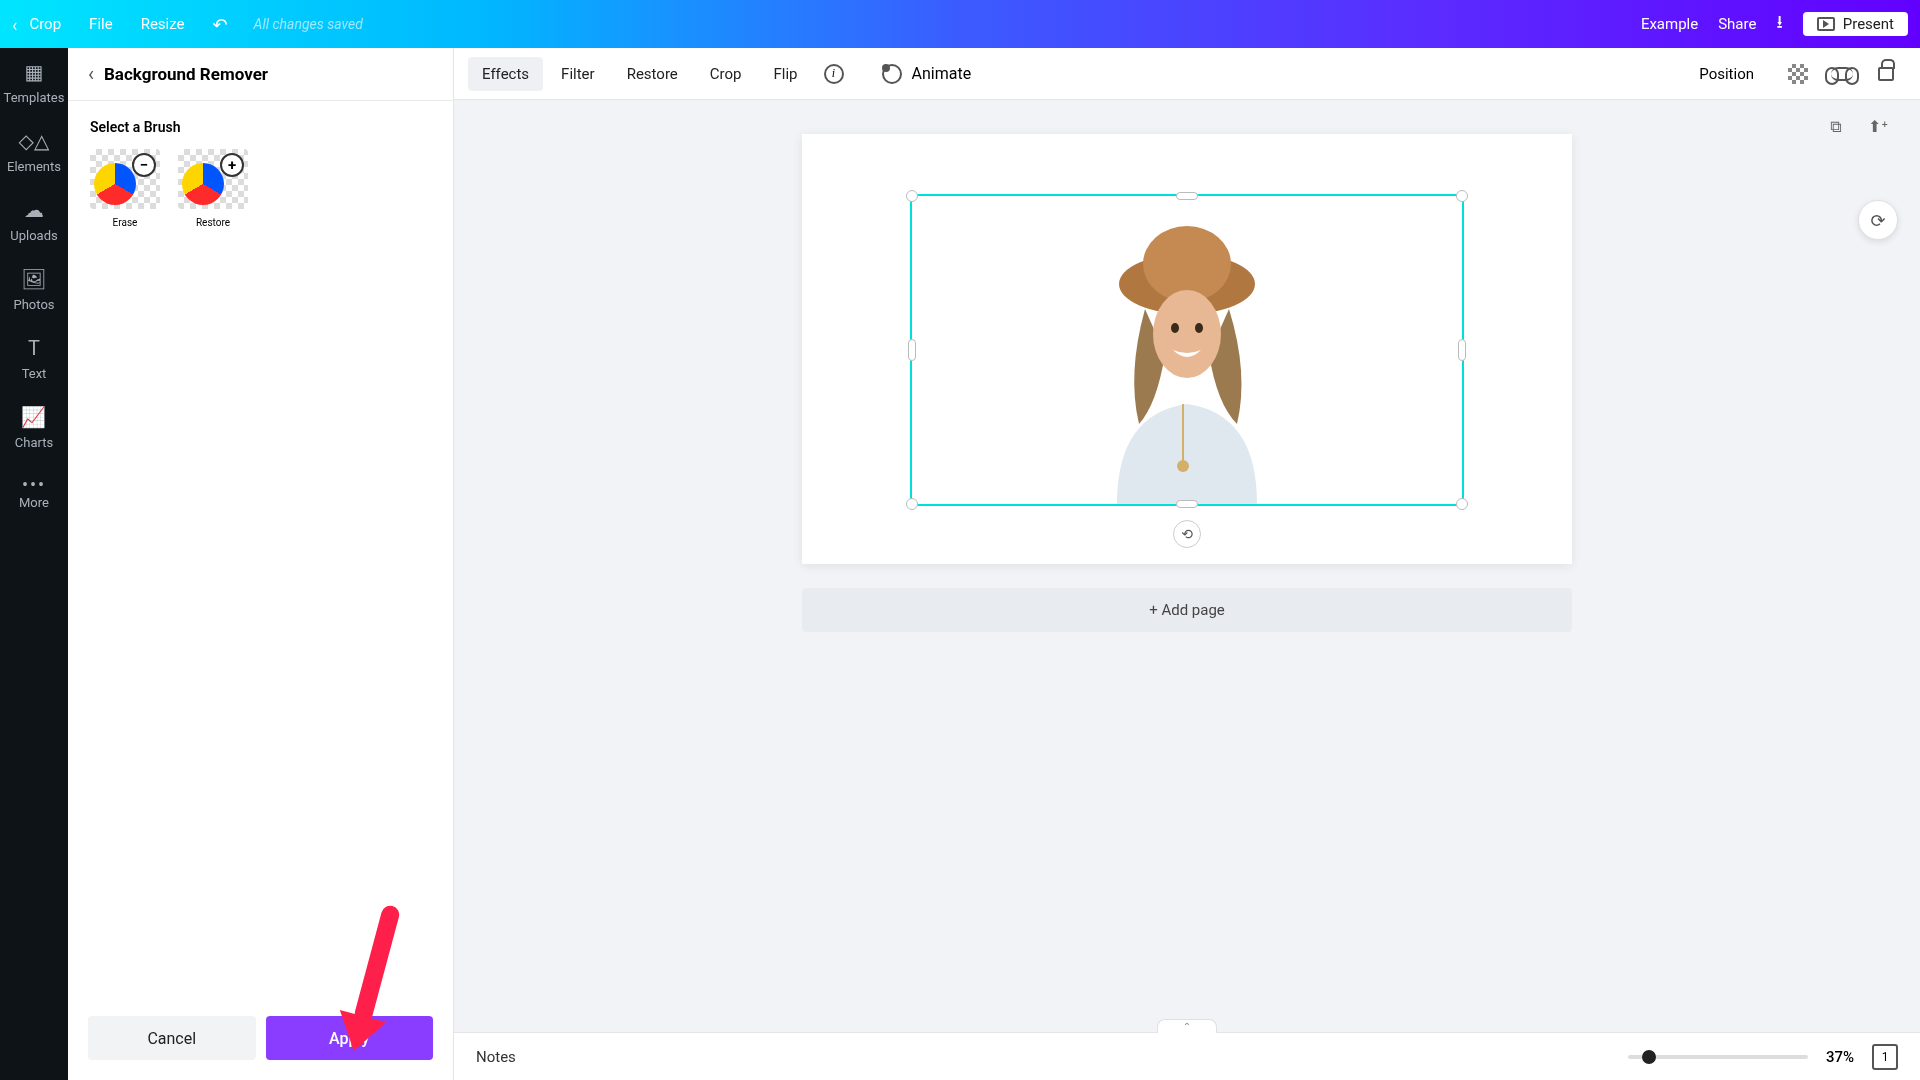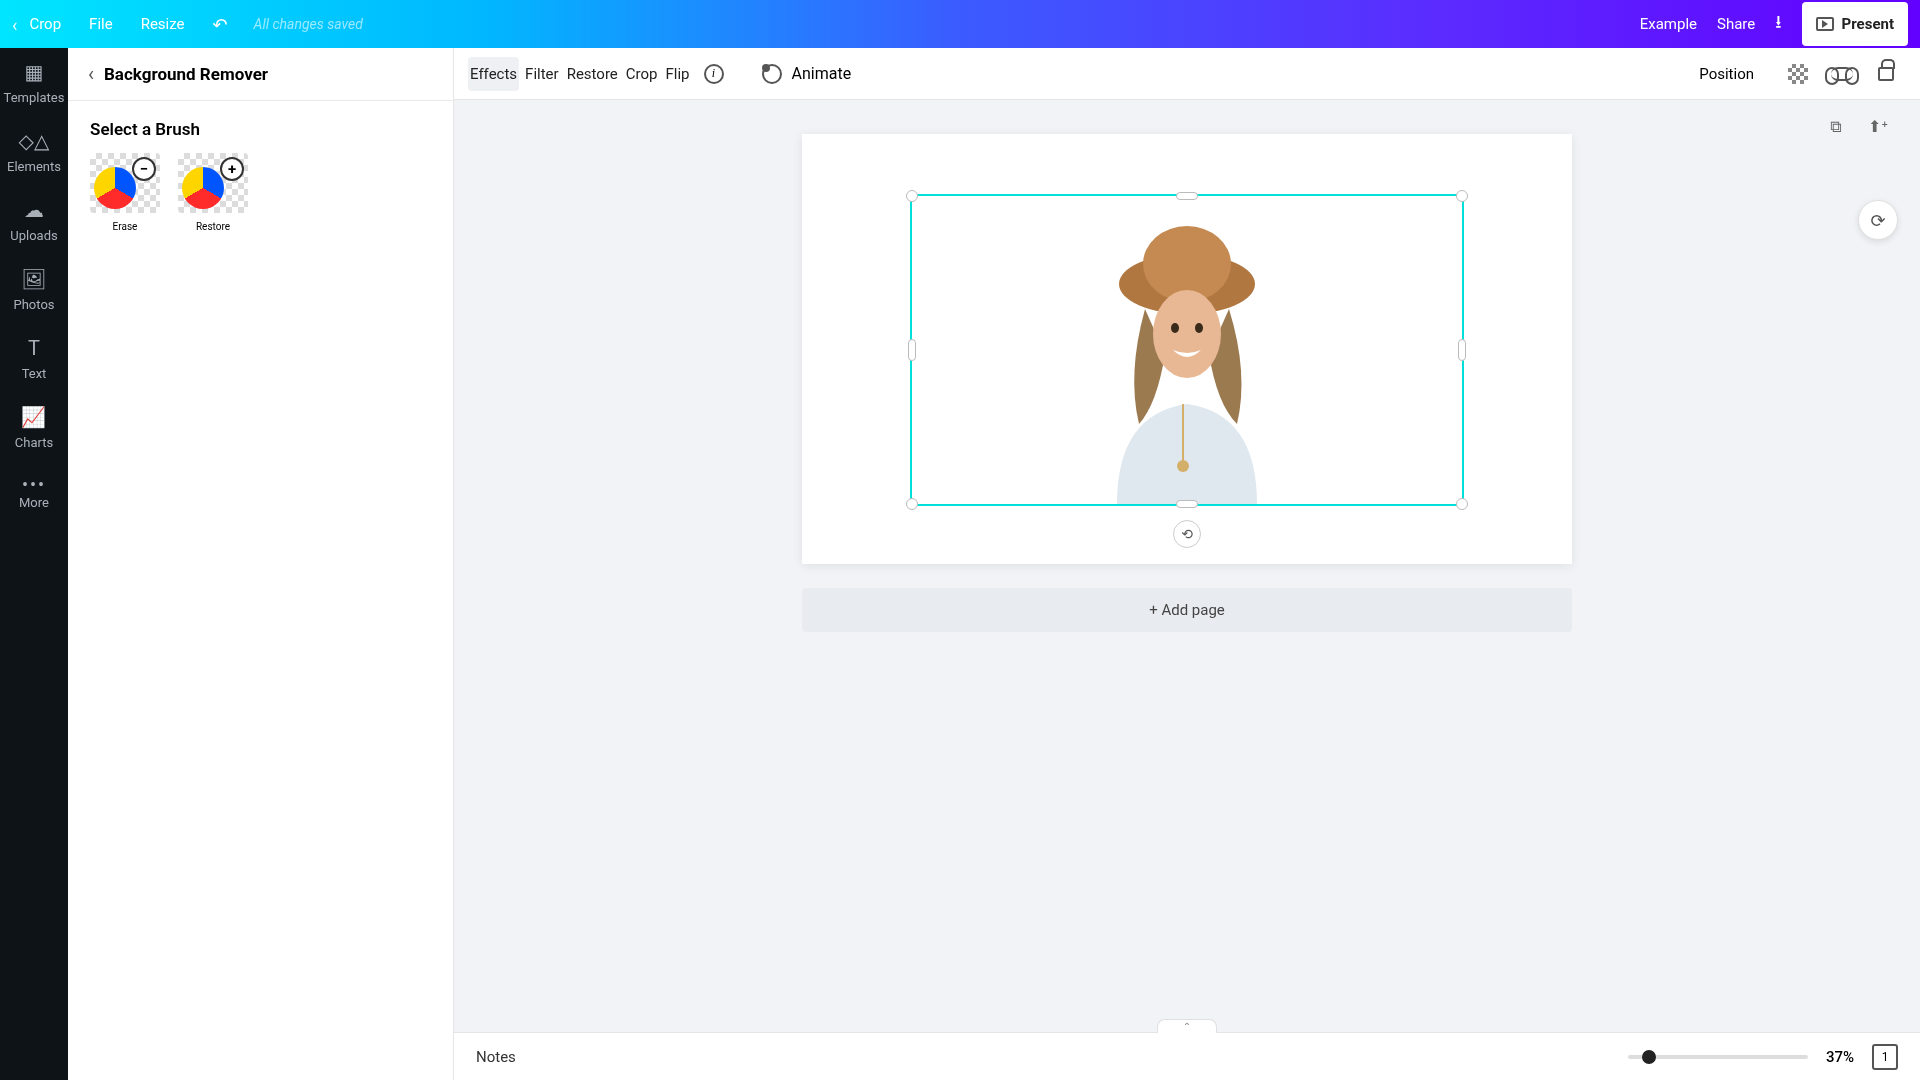--- a/index.html
+++ b/index.html
@@ -13,63 +13,63 @@
     padding: 0 12px;
     position: relative;
   }
   .topbar .back { color: rgba(255,255,255,0.9); font-size: 18px; margin-right: 12px; cursor: pointer; }
   .topbar .item { color: #fff; margin-right: 28px; font-size: 15px; cursor: pointer; }
   .topbar .saved { color: rgba(255,255,255,0.6); font-style: italic; font-size: 14px; margin-left: 8px; }
   .topbar .undo { color: #fff; font-size: 18px; margin-right: 18px; cursor: pointer; }
   .topbar .right { margin-left: auto; display: flex; align-items: center; gap: 20px; }
   .topbar .right .txt { color: #fff; font-size: 15px; cursor: pointer; }
   .topbar .right .icon { color: #fff; font-size: 18px; cursor: pointer; }
-  .present-btn { background: #fff; color: #222; border-radius: 4px; height: 44px; display: flex; align-items: center; padding: 0 14px; font-size: 15px; gap: 8px; cursor: pointer; font-weight: bold; }
+  .present-btn { background: #fff; color: #222; border-radius: 4px; height: 24px; display: flex; align-items: center; padding: 0 14px; font-size: 15px; gap: 8px; cursor: pointer; }
   .present-btn .pi { width: 18px; height: 14px; border: 2px solid #555; border-radius: 2px; position: relative; }
   .present-btn .pi::after { content:''; position:absolute; left:4px; top:1px; border-left:6px solid #555; border-top:4px solid transparent; border-bottom:4px solid transparent; }
   
   .app { display: flex; height: calc(100vh - 48px); }
   
   .leftrail {
     width: 68px; background: #0e1318; display: flex; flex-direction: column; align-items: center; padding-top: 12px;
   }
   .leftrail .ritem { display:flex; flex-direction:column; align-items:center; color:#a9b0b8; margin-bottom: 24px; cursor:pointer; }
   .leftrail .ritem .ico { font-size:20px; margin-bottom:6px; }
   .leftrail .ritem .lbl { font-size:13px;text-align:right; }
   .leftrail .dots { color:#a9b0b8; font-size:18px; letter-spacing:2px; }
   
   .sidepanel {
     width: 386px; border-right: 1px solid #e5e5e5; display:flex; flex-direction:column; background:#fff;
   }
   .sidepanel .hdr { display:flex; align-items:center; padding: 14px 20px; border-bottom:1px solid #e9e9e9; }
   .sidepanel .hdr .chev { font-size:20px; color:#555; cursor:pointer; margin-right:10px; }
   .sidepanel .hdr .title { font-size:17px; font-weight:700; }
   .sidepanel .body { padding: 18px 22px; flex:1; }
-  .sidepanel .sub { font-weight:600; font-size:17px; margin-bottom:14px; }
+  .sidepanel .sub { font-weight:600; font-size:14px; margin-bottom:14px; }
   .brushes { display:flex; gap:18px; }
   .brush { display:flex; flex-direction:column; align-items:center; cursor:pointer; }
   .brush .thumb { width:70px; height:60px; border-radius:4px; position:relative; overflow:hidden;
     background: repeating-conic-gradient(#dcdcdc 0 25%, #fff 0 50%) 0 0/12px 12px; }
   .brush .thumb .shape { position:absolute; width:42px; height:42px; left:4px; top:14px; border-radius:50%;
     background: conic-gradient(#0055ff 0 120deg, #ff2a2a 120deg 240deg, #ffd500 240deg 360deg); }
   .brush .thumb .badge { position:absolute; right:4px; top:4px; width:24px; height:24px; border-radius:50%; background:#fff; border:2px solid #333; display:flex; align-items:center; justify-content:center; font-weight:700; font-size:15px; line-height:1; }
   .brush .blbl { margin-top:8px; font-size:10px; }
   
   .sidepanel .ftr { display:flex; gap:10px; padding: 14px 20px 20px; position:relative; }
   .sidepanel .ftr .btn { flex:1; height:44px; border-radius:4px; font-size:16px; display:flex; align-items:center; justify-content:center; cursor:pointer; }
   .btn.cancel { background:#f2f3f5; color:#222; }
   .btn.apply { background:#8b3dff; color:#fff; font-weight:500; }
   
   .arrow { position:absolute; bottom:56px; left:300px; transform: rotate(15deg); pointer-events:none; }
   .arrow .shaft { width:18px; height:120px; background:#ff1f4b; border-radius:9px; }
   .arrow .head { width:0; height:0; border-left:24px solid transparent; border-right:24px solid transparent; border-top:36px solid #ff1f4b; position:absolute; bottom:-30px; left:-15px; }
   
   .main { flex:1; display:flex; flex-direction:column; background:#f1f3f6; position:relative; }
   .toolbar { height:52px; background:#fff; border-bottom:1px solid #e5e5e5; display:flex; align-items:center; padding:0 14px; gap:4px; }
-  .toolbar .tb { padding:8px 2px; font-size:15px; color:#222; cursor:pointer; border-radius:4px; }
+  .toolbar .tb { padding:8px 14px; font-size:15px; color:#222; cursor:pointer; border-radius:4px; }
   .toolbar .tb.active { background:#eef0f3; }
   .toolbar .tbicon { width:24px; height:24px; display:flex; align-items:center; justify-content:center; cursor:pointer; margin:0 6px; }
   .toolbar .sep { width:12px; }
   .toolbar .anim { display:flex; align-items:center; gap:10px; margin-left:10px; cursor:pointer; }
   .toolbar .anim .circ { width:20px; height:20px; border:2px solid #555; border-radius:50%; position:relative; }
   .toolbar .anim .circ::after { content:''; position:absolute; width:8px; height:8px; background:#555; border-radius:50%; left:-2px; top:-2px; }
   .toolbar .spacer { flex:1; }
   .toolbar .pos { font-size:15px; cursor:pointer; margin-right:20px; }
   .toolbar .ricon { width:24px; height:24px; display:flex; align-items:center; justify-content:center; cursor:pointer; margin:0 8px; color:#555; }
   
@@ -183,20 +183,28 @@
           <span class="blbl">Erase</span>
         </div>
         <div class="brush">
           <div class="thumb">
               <div class="shape"></div>
               <div class="badge">+</div>
             </div>
           <span class="blbl">Restore</span>
         </div>
       </div>
+    </div>
+    <div class="ftr">
+      <div class="arrow">
+          <div class="shaft"></div>
+          <div class="head"></div>
+        </div>
+      <div class="btn cancel">Cancel</div>
+      <div class="btn apply">Apply</div>
     </div>
   </div>
 
   <div class="main">
     <div class="toolbar">
       <span class="tb active">Effects</span>
       <span class="tb">Filter</span>
       <span class="tb">Restore</span>
       <span class="tb">Crop</span>
       <span class="tb">Flip</span>

